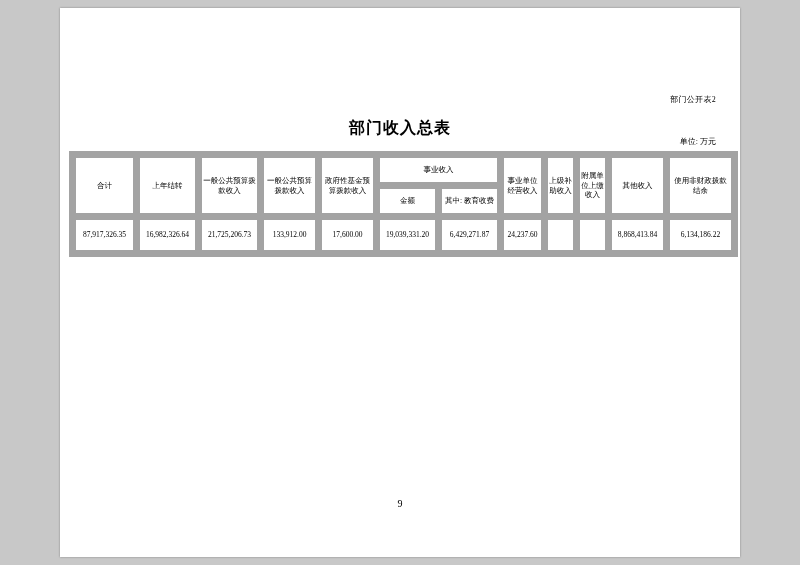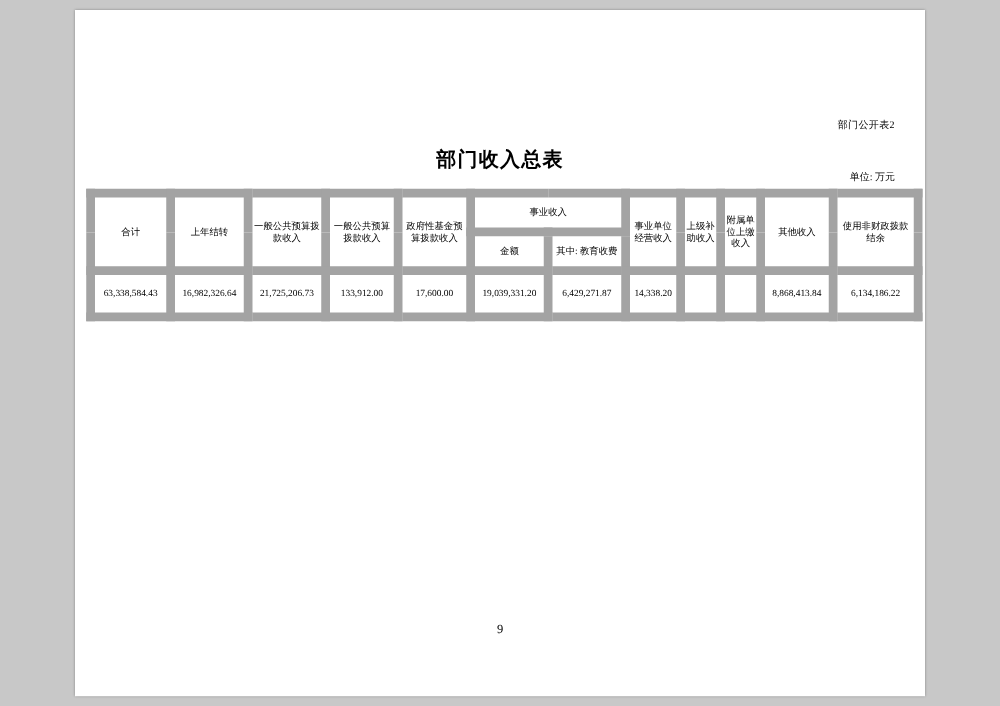--- a/index.html
+++ b/index.html
@@ -132,28 +132,28 @@
           <th class="h-tall" rowspan="2">其他收入</th>
           <th class="h-tall" rowspan="2">使用非财政拨款结余</th>
         </tr>
         <tr>
           <th class="h-sub">金额</th>
           <th class="h-sub">其中: 教育收费</th>
         </tr>
       </thead>
       <tbody>
         <tr>
-          <td class="val">63,338,584.43</td>
+          <td class="val">87,917,326.35</td>
           <td class="val">16,982,326.64</td>
           <td class="val">21,725,206.73</td>
           <td class="val">133,912.00</td>
           <td class="val">17,600.00</td>
           <td class="val">19,039,331.20</td>
           <td class="val">6,429,271.87</td>
-          <td class="val">14,338.20</td>
+          <td class="val">24,237.60</td>
           <td class="val empty"></td>
           <td class="val empty"></td>
           <td class="val">8,868,413.84</td>
           <td class="val">6,134,186.22</td>
         </tr>
       </tbody>
     </table>
   </div>
 
   <div class="page-number">9</div>

